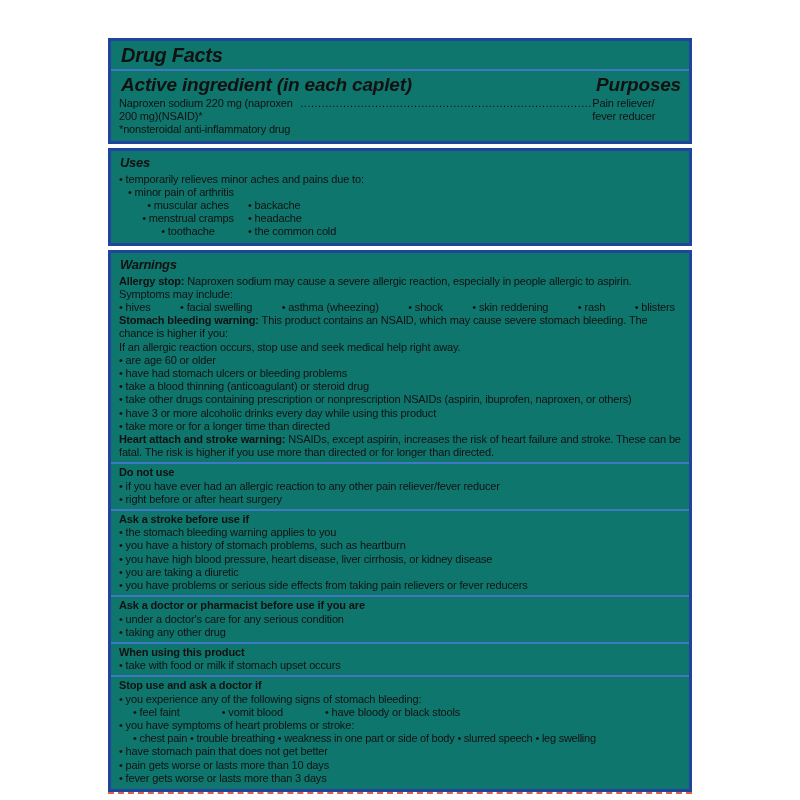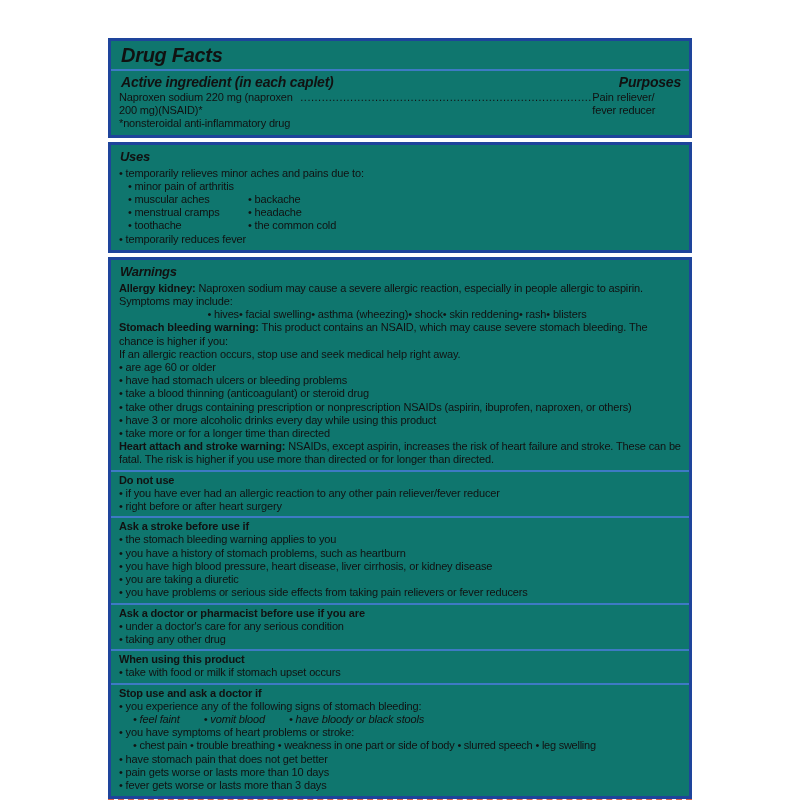--- a/index.html
+++ b/index.html
@@ -30,21 +30,21 @@
   .trule{
     border-top:2px solid var(--rule);
     margin:0 -8px 3px -8px;
   }
   .rule{
     border-top:2px solid var(--rule);
     margin:3px -8px 2px -8px;
   }
   .ai-row{
     display:flex;justify-content:space-between;align-items:baseline;
-    font-size:14px;font-weight:bold;font-style:italic;
+    font-size:19px;font-weight:bold;font-style:italic;
     padding:0 0 1px 2px;letter-spacing:-0.2px;
   }
   .line{
     font-size:11px;line-height:13.2px;letter-spacing:-0.15px;
   }
   .ing-row{
     display:flex;align-items:baseline;
   }
   .ing-row .leader{
     flex:1 1 auto;overflow:hidden;white-space:nowrap;
@@ -55,25 +55,25 @@
     font-size:11px;letter-spacing:0.5px;
   }
   .h2{
     font-size:13px;font-weight:bold;font-style:italic;
     letter-spacing:-0.3px;line-height:20px;padding-left:1px;
   }
   .b{font-weight:bold;}
   .bul::before{content:"\2022\00a0";}
   .ind{margin-left:9px;}
   .pair{display:flex;}
-  .pair .c1{width:120px;flex:0 0 auto;}
+  .pair .c1{width:120px;flex:0 0 auto;text-align:center;}
   .sym-row{
-    display:flex;justify-content:center;padding-right:6px;
+    display:flex;justify-content:space-between;padding-right:6px;
   }
-  .sub-row1{display:flex;gap:24px;margin-left:14px;font-style:italic;}
+  .sub-row1{display:flex;gap:42px;margin-left:14px;}
   .sub-row2{display:flex;gap:3px;margin-left:14px;white-space:nowrap;letter-spacing:-0.25px;}
   .cutline{
     border-top:2px dashed var(--cutline);
     margin:0;
   }
 </style>
 </head>
 <body>
 
 <div class="label">
@@ -102,27 +102,26 @@
       <span class="bul">backache</span>
     </div>
     <div class="line pair ind">
       <span class="bul c1">menstrual cramps</span>
       <span class="bul">headache</span>
     </div>
     <div class="line pair ind">
       <span class="bul c1">toothache</span>
       <span class="bul">the common cold</span>
     </div>
-    <div class="line bul">temporarily reduces fever</div>
   </section>
 
   <section class="box">
     <div class="h2">Warnings</div>
 
-    <div class="line"><span class="b">Allergy kidney:</span> <span>Naproxen sodium may cause a severe allergic reaction, especially in people allergic to aspirin. Symptoms may include:</span></div>
+    <div class="line"><span class="b">Allergy stop:</span> <span>Naproxen sodium may cause a severe allergic reaction, especially in people allergic to aspirin. Symptoms may include:</span></div>
     <div class="line sym-row">
       <span class="bul">hives</span>
       <span class="bul">facial swelling</span>
       <span class="bul">asthma (wheezing)</span>
       <span class="bul">shock</span>
       <span class="bul">skin reddening</span>
       <span class="bul">rash</span>
       <span class="bul">blisters</span>
     </div>
     <div class="line"><span class="b">Stomach bleeding warning:</span> <span>This product contains an NSAID, which may cause severe stomach bleeding. The chance is higher if you:</span></div>

